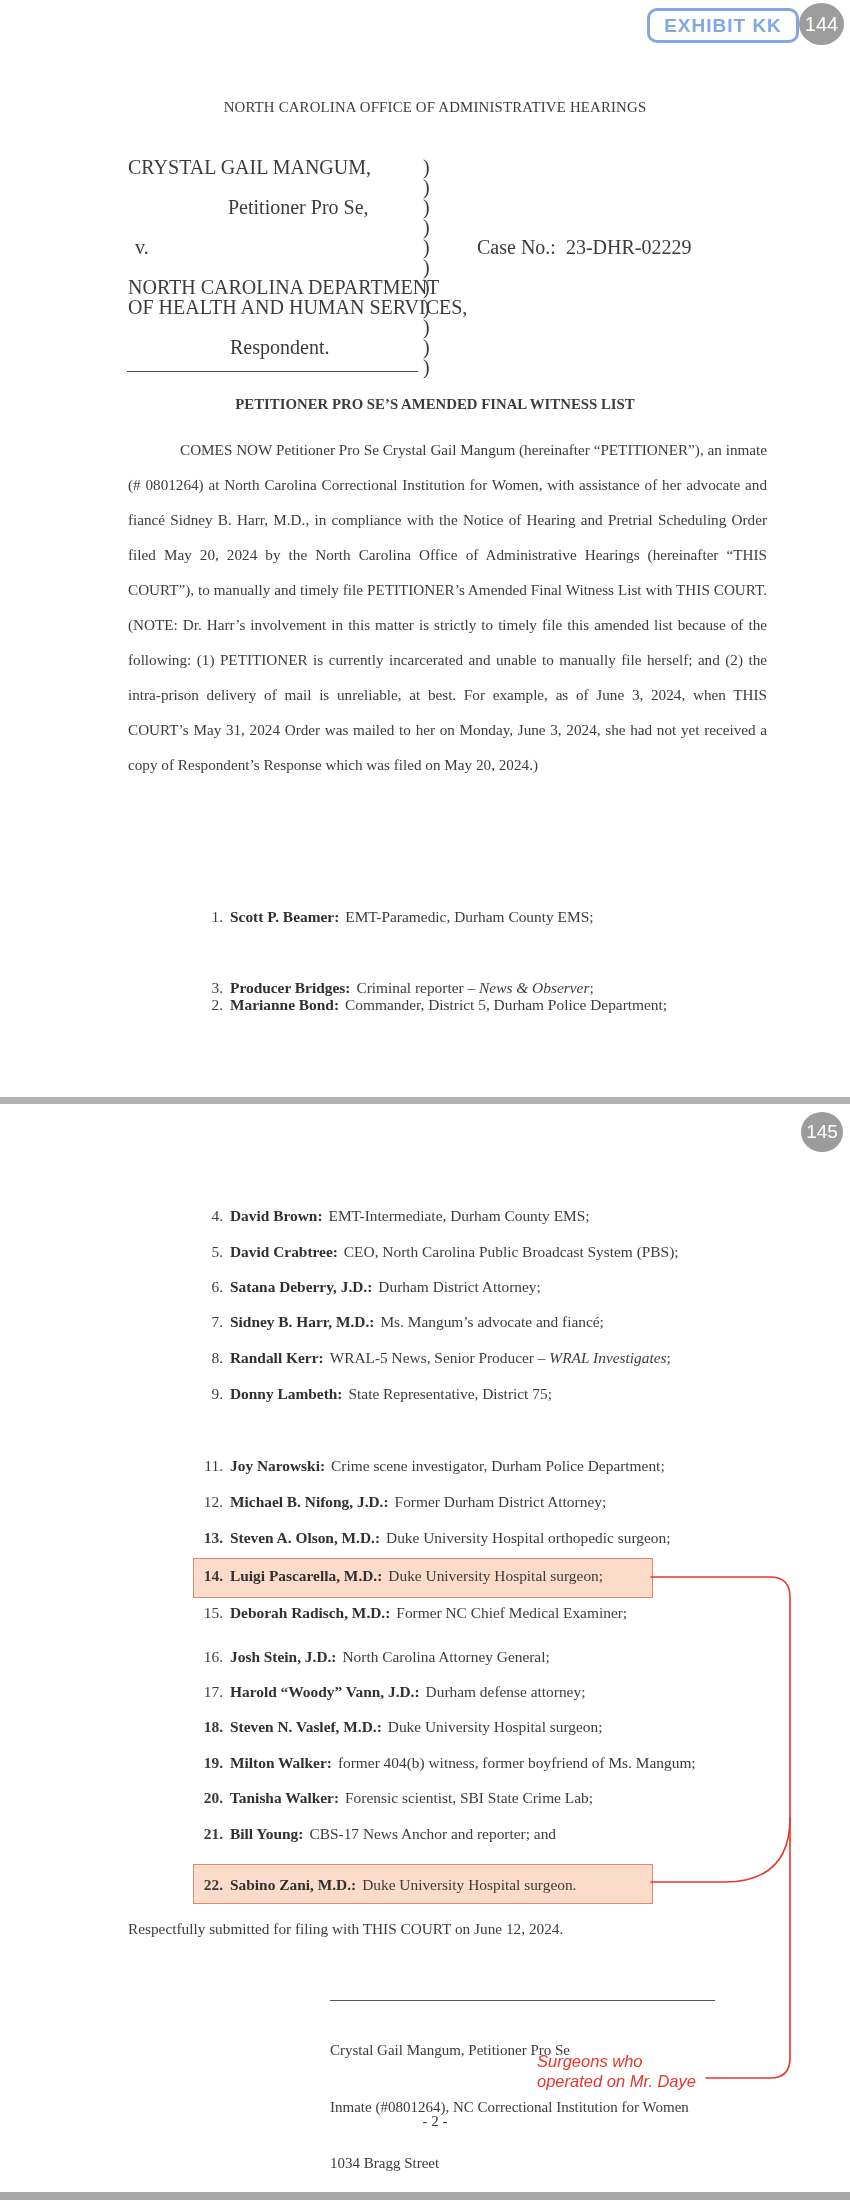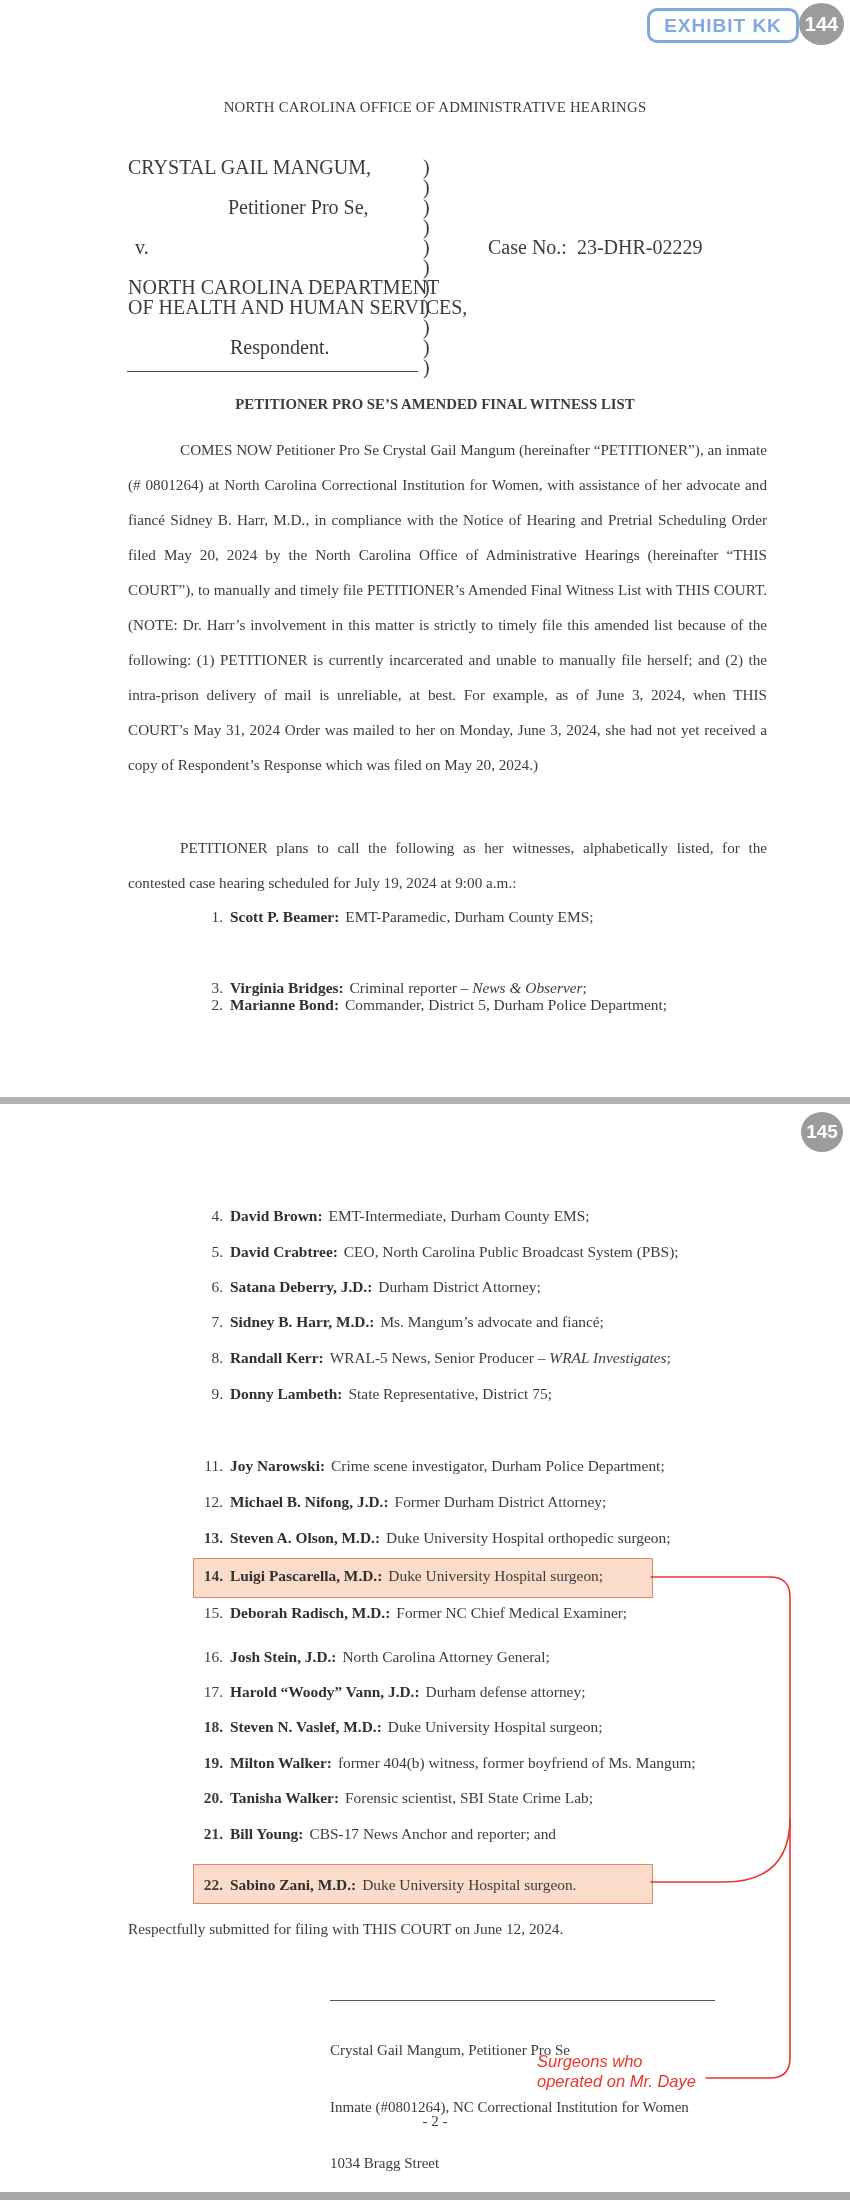--- a/index.html
+++ b/index.html
@@ -4,33 +4,33 @@
 <style>
   html,body{margin:0;padding:0;background:#fff;}
   #page{position:relative;width:850px;height:2200px;background:#ffffff;overflow:hidden;
         font-family:"Liberation Serif", serif;color:#3c3c3c;}
   .abs{position:absolute;}
   
   .exhibit-badge{left:647px;top:8px;width:146px;height:29px;border:3px solid #84a7e0;border-radius:10px;
     display:flex;align-items:center;justify-content:center;background:#fdfefe;
     font-family:"Liberation Sans", sans-serif;font-weight:bold;font-size:19px;letter-spacing:1px;color:#84a7e0;}
   .pgcircle{width:45px;height:42px;border-radius:50%;background:#9c9c9c;display:flex;align-items:center;justify-content:center;
-    font-family:"Liberation Sans", sans-serif;font-weight:bold;font-size:20px;color:#ffffff;}
+    font-family:"Liberation Sans", sans-serif;font-weight:normal;font-size:20px;color:#ffffff;}
   #circle144{left:799px;top:3px;}
   #circle145{left:801px;top:1112px;width:42px;height:40px;font-size:19px;}
   
   .centerwrap{left:85px;width:700px;text-align:center;}
   #court-title{top:99px;font-size:14.8px;letter-spacing:0.2px;}
   #doc-title{top:396px;font-size:14.8px;font-weight:bold;}
   
   #caption{left:128px;top:157px;width:560px;font-size:20px;line-height:20px;}
   .caprow{height:20px;white-space:pre;position:relative;}
   .capleft{display:inline-block;width:290px;}
   .capparen{position:absolute;left:295px;top:0;}
-  #case-no{position:absolute;left:360px;top:80px;white-space:pre;}
+  #case-no{position:absolute;left:349px;top:80px;white-space:pre;}
   .ind1{padding-left:100px;}
   .ind2{padding-left:7px;}
   .ind3{padding-left:102px;}
   #cap-underline{left:127px;top:371px;width:291px;border-top:1.6px solid #4a4a4a;}
   
   .para{left:128px;width:639px;font-size:15.2px;line-height:35px;text-align:justify;text-indent:52px;}
   #para1{top:432px;}
   #para2{top:830px;}
   
   .witness{left:203px;white-space:nowrap;font-size:15.4px;}
@@ -81,25 +81,24 @@
     <div class="caprow"><span class="capparen">)</span></div>
     <div class="caprow"><span class="capleft ind3">Respondent.</span><span class="capparen">)</span></div>
     <div class="caprow"><span class="capparen">)</span></div>
     <div id="case-no">Case No.:  23-DHR-02229</div>
   </div>
   <div class="abs" id="cap-underline"></div>
 
   <div class="abs centerwrap" id="doc-title">PETITIONER PRO SE’S AMENDED FINAL WITNESS LIST</div>
 
   <div class="abs para" id="para1">COMES NOW Petitioner Pro Se Crystal Gail Mangum (hereinafter “PETITIONER”), an inmate (# 0801264) at North Carolina Correctional Institution for Women, with assistance of her advocate and fiancé Sidney B. Harr, M.D., in compliance with the Notice of Hearing and Pretrial Scheduling Order filed May 20, 2024 by the North Carolina Office of Administrative Hearings (hereinafter “THIS COURT”), to manually and timely file PETITIONER’s Amended Final Witness List with THIS COURT.   (NOTE: Dr. Harr’s involvement in this matter is strictly to timely file this amended list because of the following: (1) PETITIONER is currently incarcerated and unable to manually file herself; and (2) the intra-prison delivery of mail is unreliable, at best.  For example, as of June 3, 2024, when THIS COURT’s May 31, 2024 Order was mailed to her on Monday, June 3, 2024, she had not yet received a copy of Respondent’s Response which was filed on May 20, 2024.)</div>
-  <div class="abs para" id="para2">PETITIONER plans to call the following as her witnesses, alphabetically listed, for the contested case hearing scheduled for July 19, 2024 at 9:00 a.m.:</div>
 
   <div class="abs witness" style="top:908px"><span class="wnum">1.</span><span class="wname">Scott P. Beamer:</span><span class="wdesc">EMT-Paramedic, Durham County EMS;</span></div>
   <div class="abs witness" style="top:996px"><span class="wnum">2.</span><span class="wname">Marianne Bond:</span><span class="wdesc">Commander, District 5, Durham Police Department;</span></div>
-  <div class="abs witness" style="top:979px"><span class="wnum">3.</span><span class="wname">Virginia Bridges:</span><span class="wdesc"><span>Criminal reporter – </span><span class="wital">News &amp; Observer</span><span>;</span></span></div>
+  <div class="abs witness" style="top:979px"><span class="wnum">3.</span><span class="wname">Producer Bridges:</span><span class="wdesc"><span>Criminal reporter – </span><span class="wital">News &amp; Observer</span><span>;</span></span></div>
 
   <div class="abs" id="sepbar"></div>
   <div class="abs pgcircle" id="circle145">
     <span>145</span>
   </div>
 
   <div class="abs hlbox" id="hl14"></div>
   <div class="abs hlbox" id="hl22"></div>
 
   <div class="abs witness" style="top:1207px"><span class="wnum">4.</span><span class="wname">David Brown:</span><span class="wdesc">EMT-Intermediate, Durham County EMS;</span></div>

